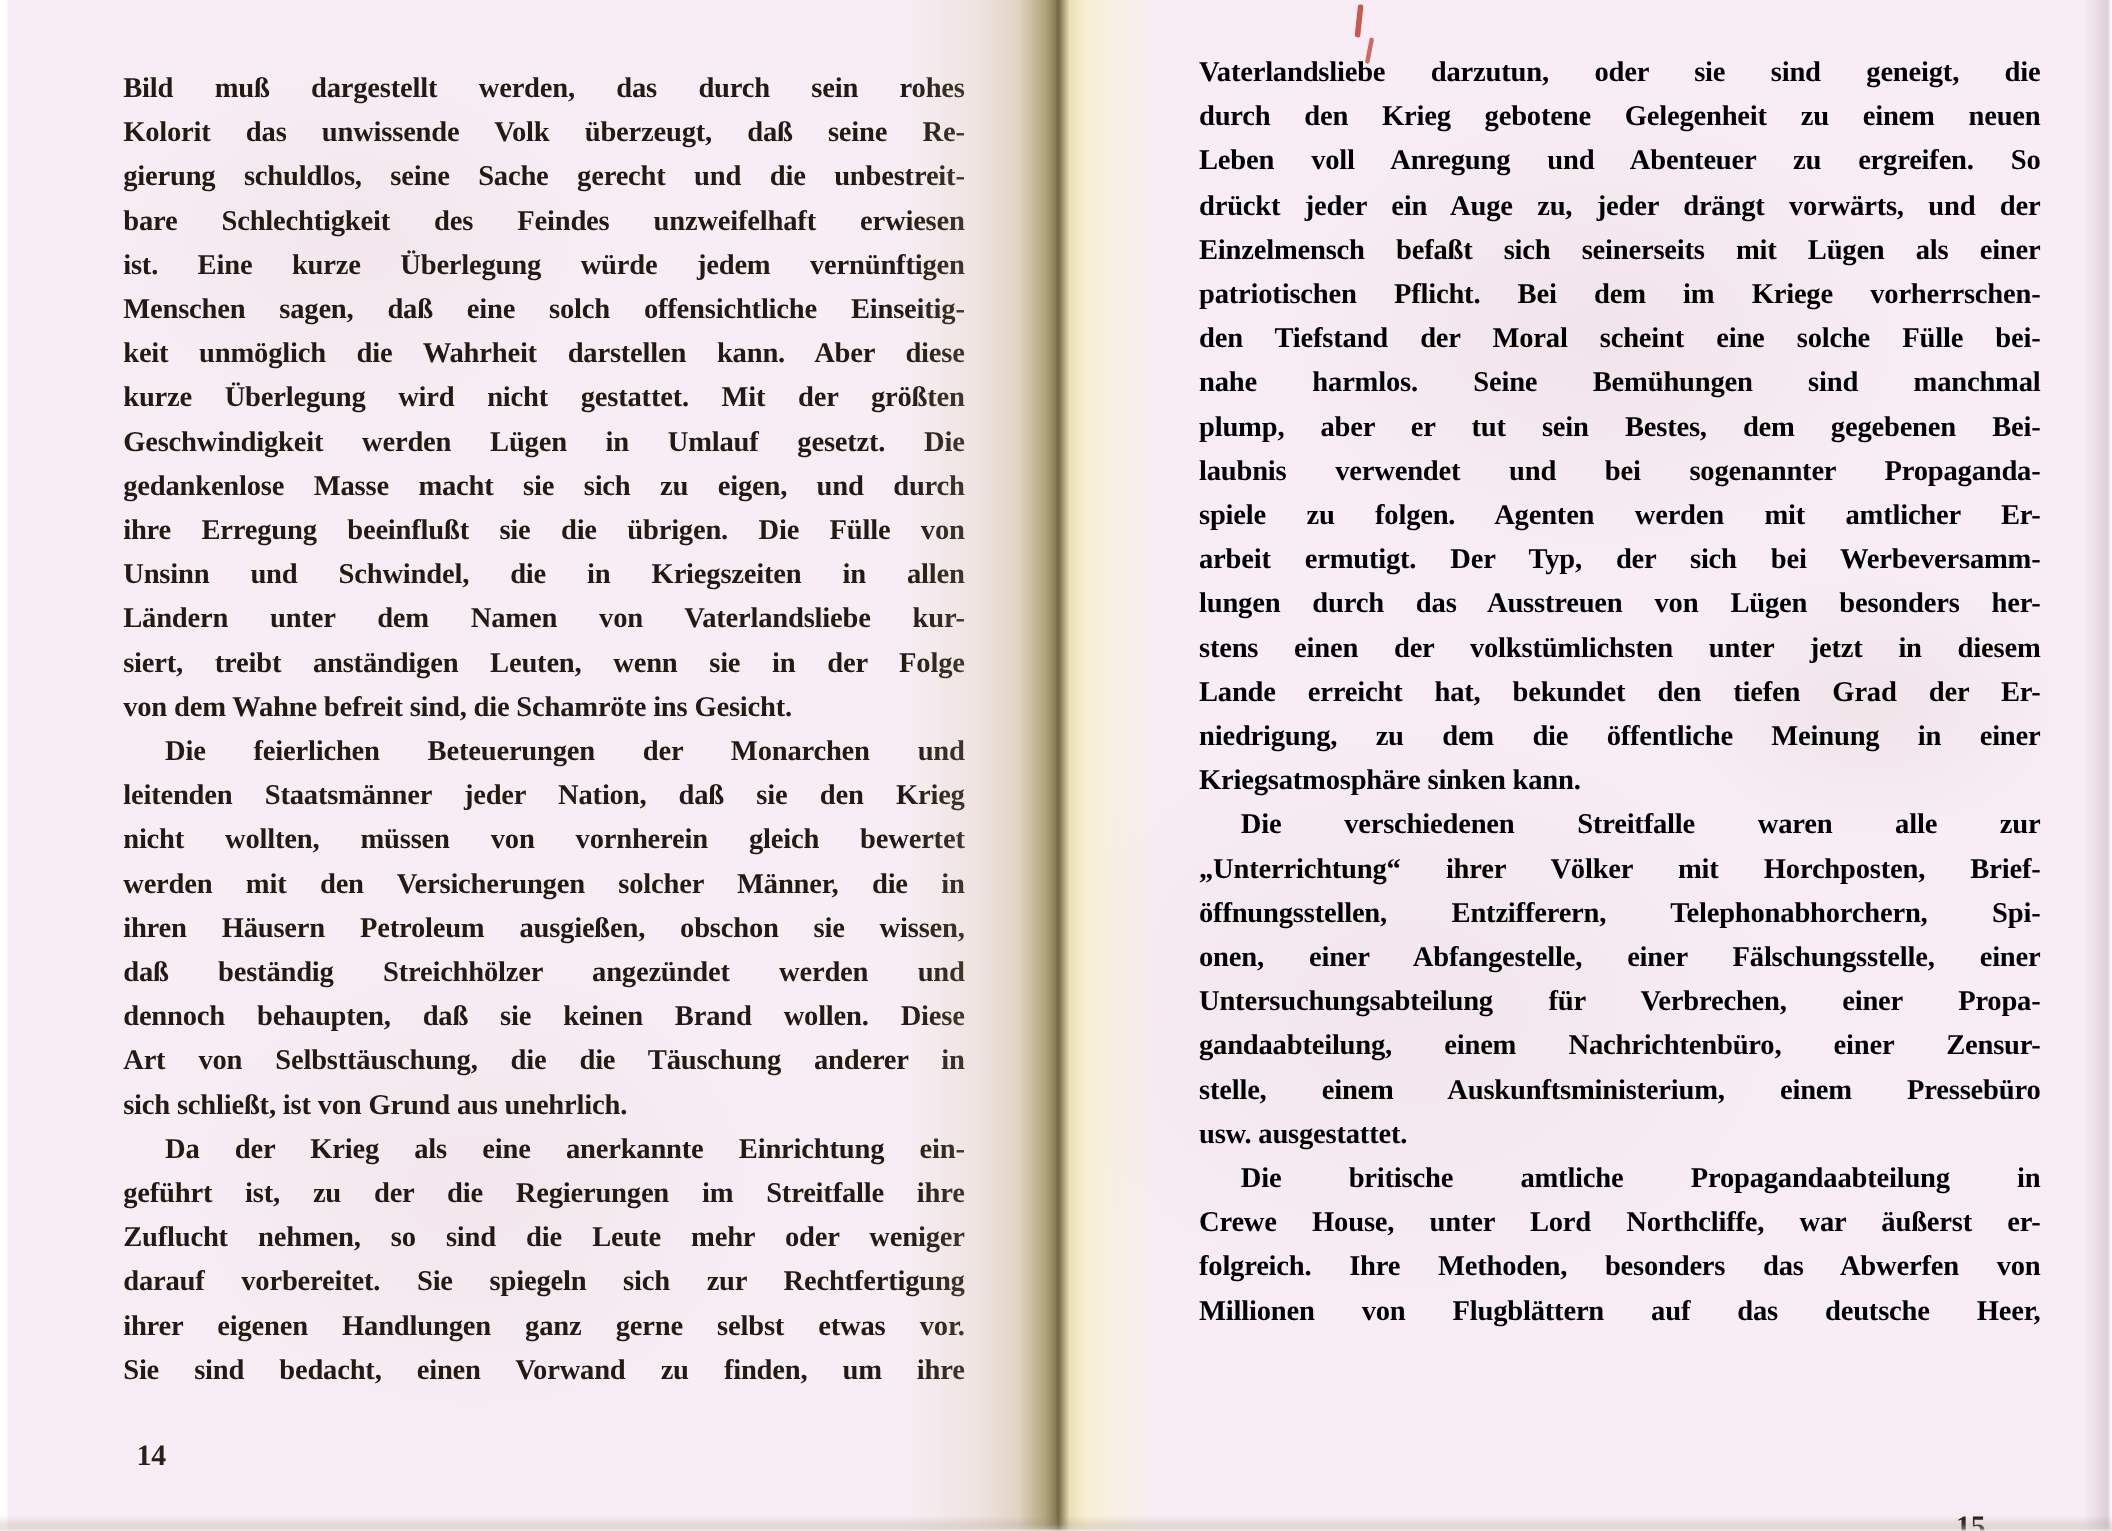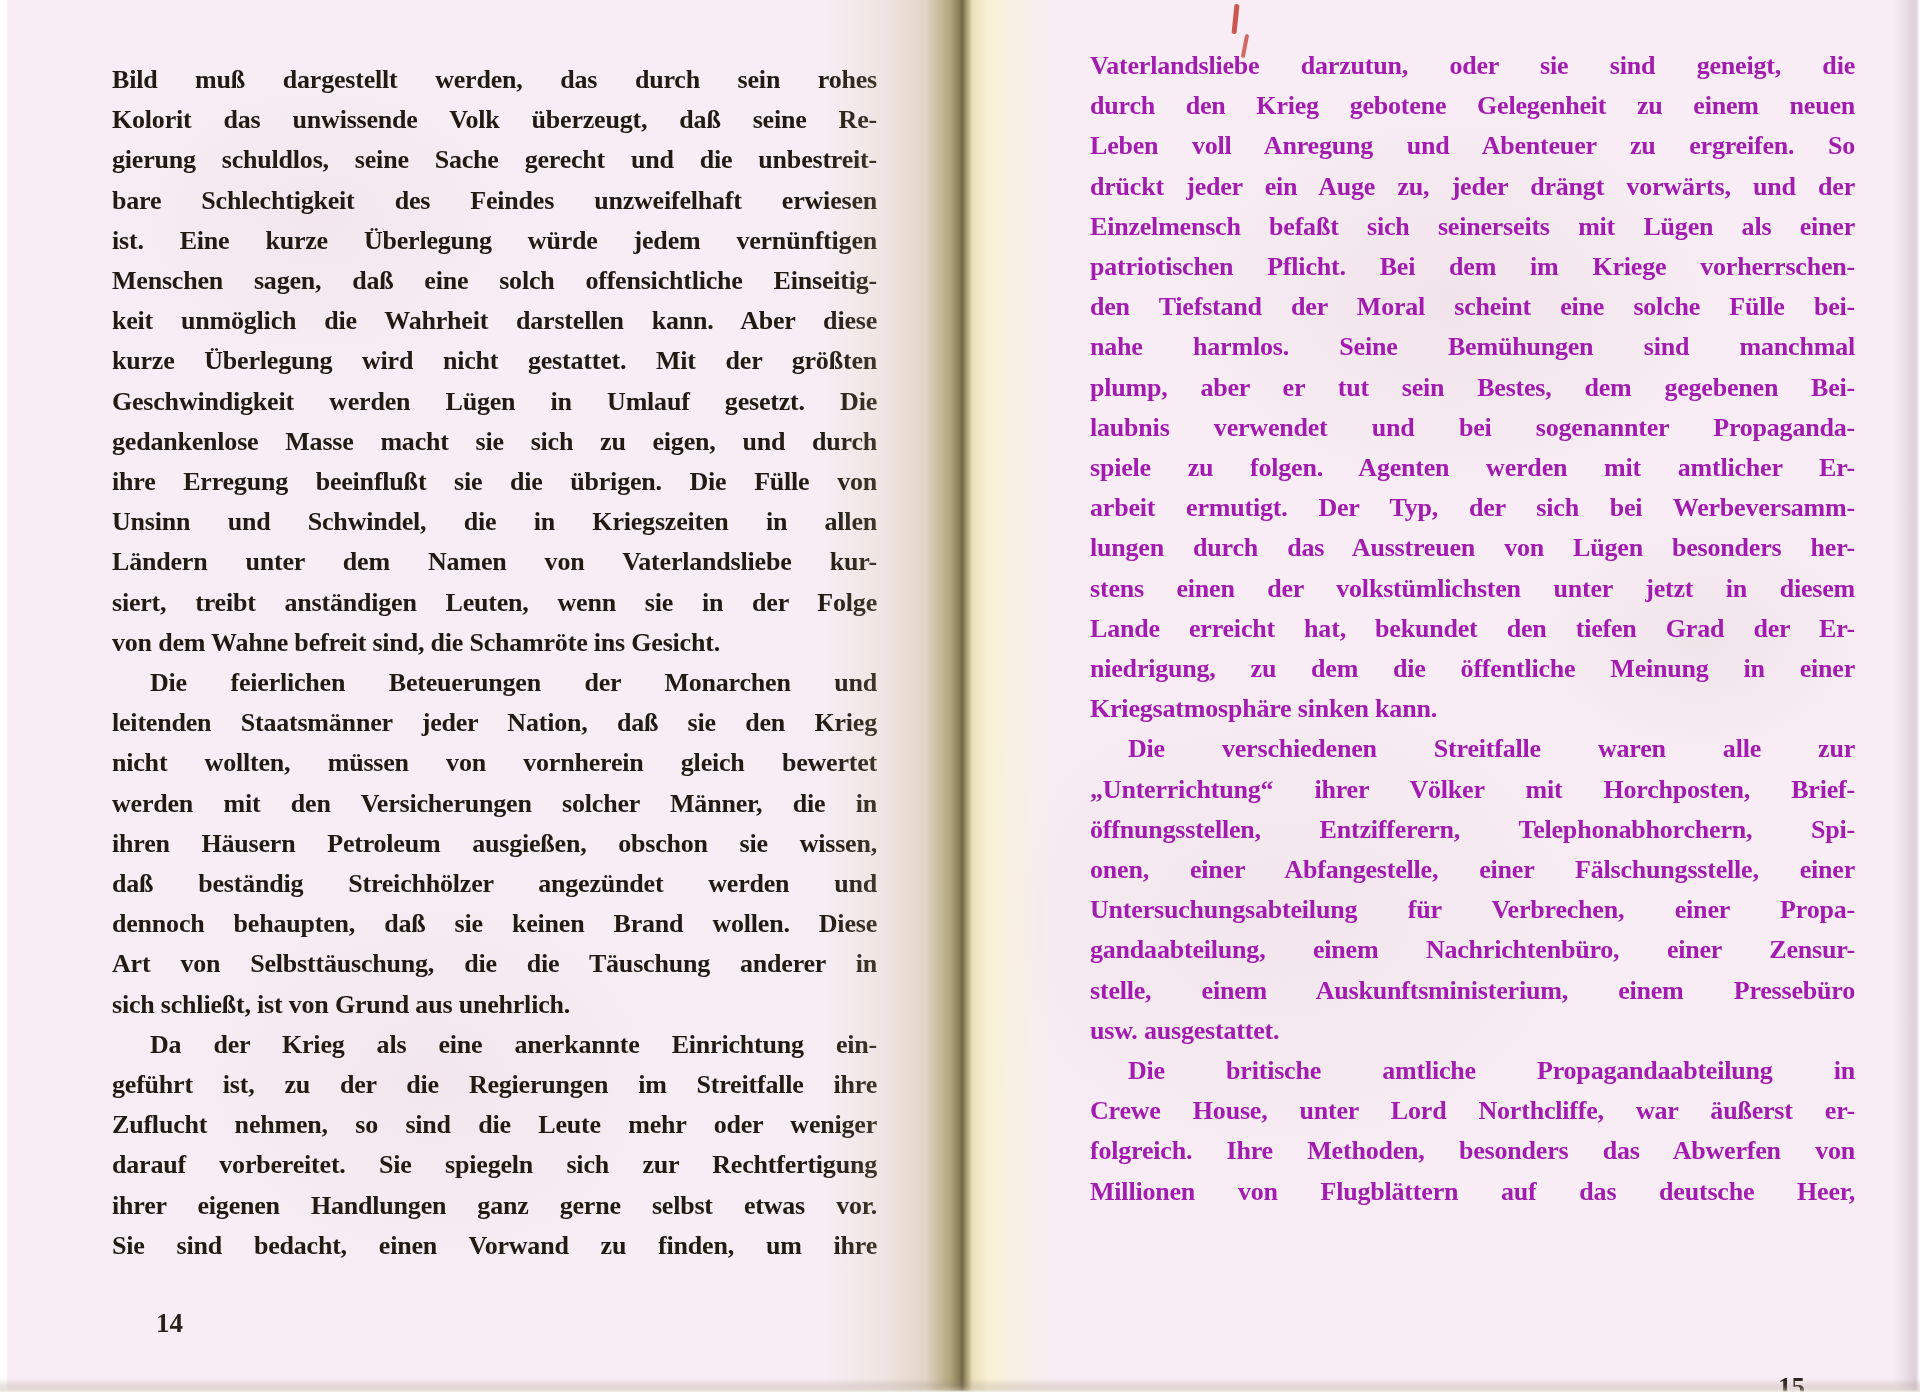--- a/index.html
+++ b/index.html
@@ -29,21 +29,21 @@
   }
   .tb-left  { left:112px; top:60px; }
   .tb-right { left:1090px; top:46px; }
   .line { text-align:justify; text-align-last:justify; min-height:40.2px; }
   .line.para-end { text-align-last:left; }
   .line.indent { text-indent:38px; }
   .page-number {
     position:absolute; z-index:2; color:#2a221a;
     font-weight:700; font-size:27px;
   }
-  .pn-left  { left:124px; top:1308px;margin-left:32px; }
+  .pn-left  { left:124px; top:1308px; }
   .pn-right { left:1778px; top:1372px; }
   
   .gutter {
     position:absolute; z-index:5; top:0; left:820px; width:240px; height:1392px;
     pointer-events:none;
     background:linear-gradient(90deg,
       rgba(205,192,150,0.00) 0%,
       rgba(205,192,150,0.20) 28%,
       rgba(197,184,142,0.45) 44%,
       #b3a77e 54%,
@@ -101,21 +101,21 @@
       <div class="line para-end">sich schließt, ist von Grund aus unehrlich.</div>
       <div class="line indent">Da der Krieg als eine anerkannte Einrichtung ein-</div>
       <div class="line">geführt ist, zu der die Regierungen im Streitfalle ihre</div>
       <div class="line">Zuflucht nehmen, so sind die Leute mehr oder weniger</div>
       <div class="line">darauf vorbereitet. Sie spiegeln sich zur Rechtfertigung</div>
       <div class="line">ihrer eigenen Handlungen ganz gerne selbst etwas vor.</div>
       <div class="line">Sie sind bedacht, einen Vorwand zu finden, um ihre</div>
     </div>
   <div class="page-number pn-left">14</div>
 
-  <div class="text-block tb-right" id="right-lines" style="color: #a21caf;">
+  <div class="text-block tb-right" id="right-lines" style="color: #000000;">
       <div class="line">Vaterlandsliebe darzutun, oder sie sind geneigt, die</div>
       <div class="line">durch den Krieg gebotene Gelegenheit zu einem neuen</div>
       <div class="line">Leben voll Anregung und Abenteuer zu ergreifen. So</div>
       <div class="line">drückt jeder ein Auge zu, jeder drängt vorwärts, und der</div>
       <div class="line">Einzelmensch befaßt sich seinerseits mit Lügen als einer</div>
       <div class="line">patriotischen Pflicht. Bei dem im Kriege vorherrschen-</div>
       <div class="line">den Tiefstand der Moral scheint eine solche Fülle bei-</div>
       <div class="line">nahe harmlos. Seine Bemühungen sind manchmal</div>
       <div class="line">plump, aber er tut sein Bestes, dem gegebenen Bei-</div>
       <div class="line">laubnis verwendet und bei sogenannter Propaganda-</div>

